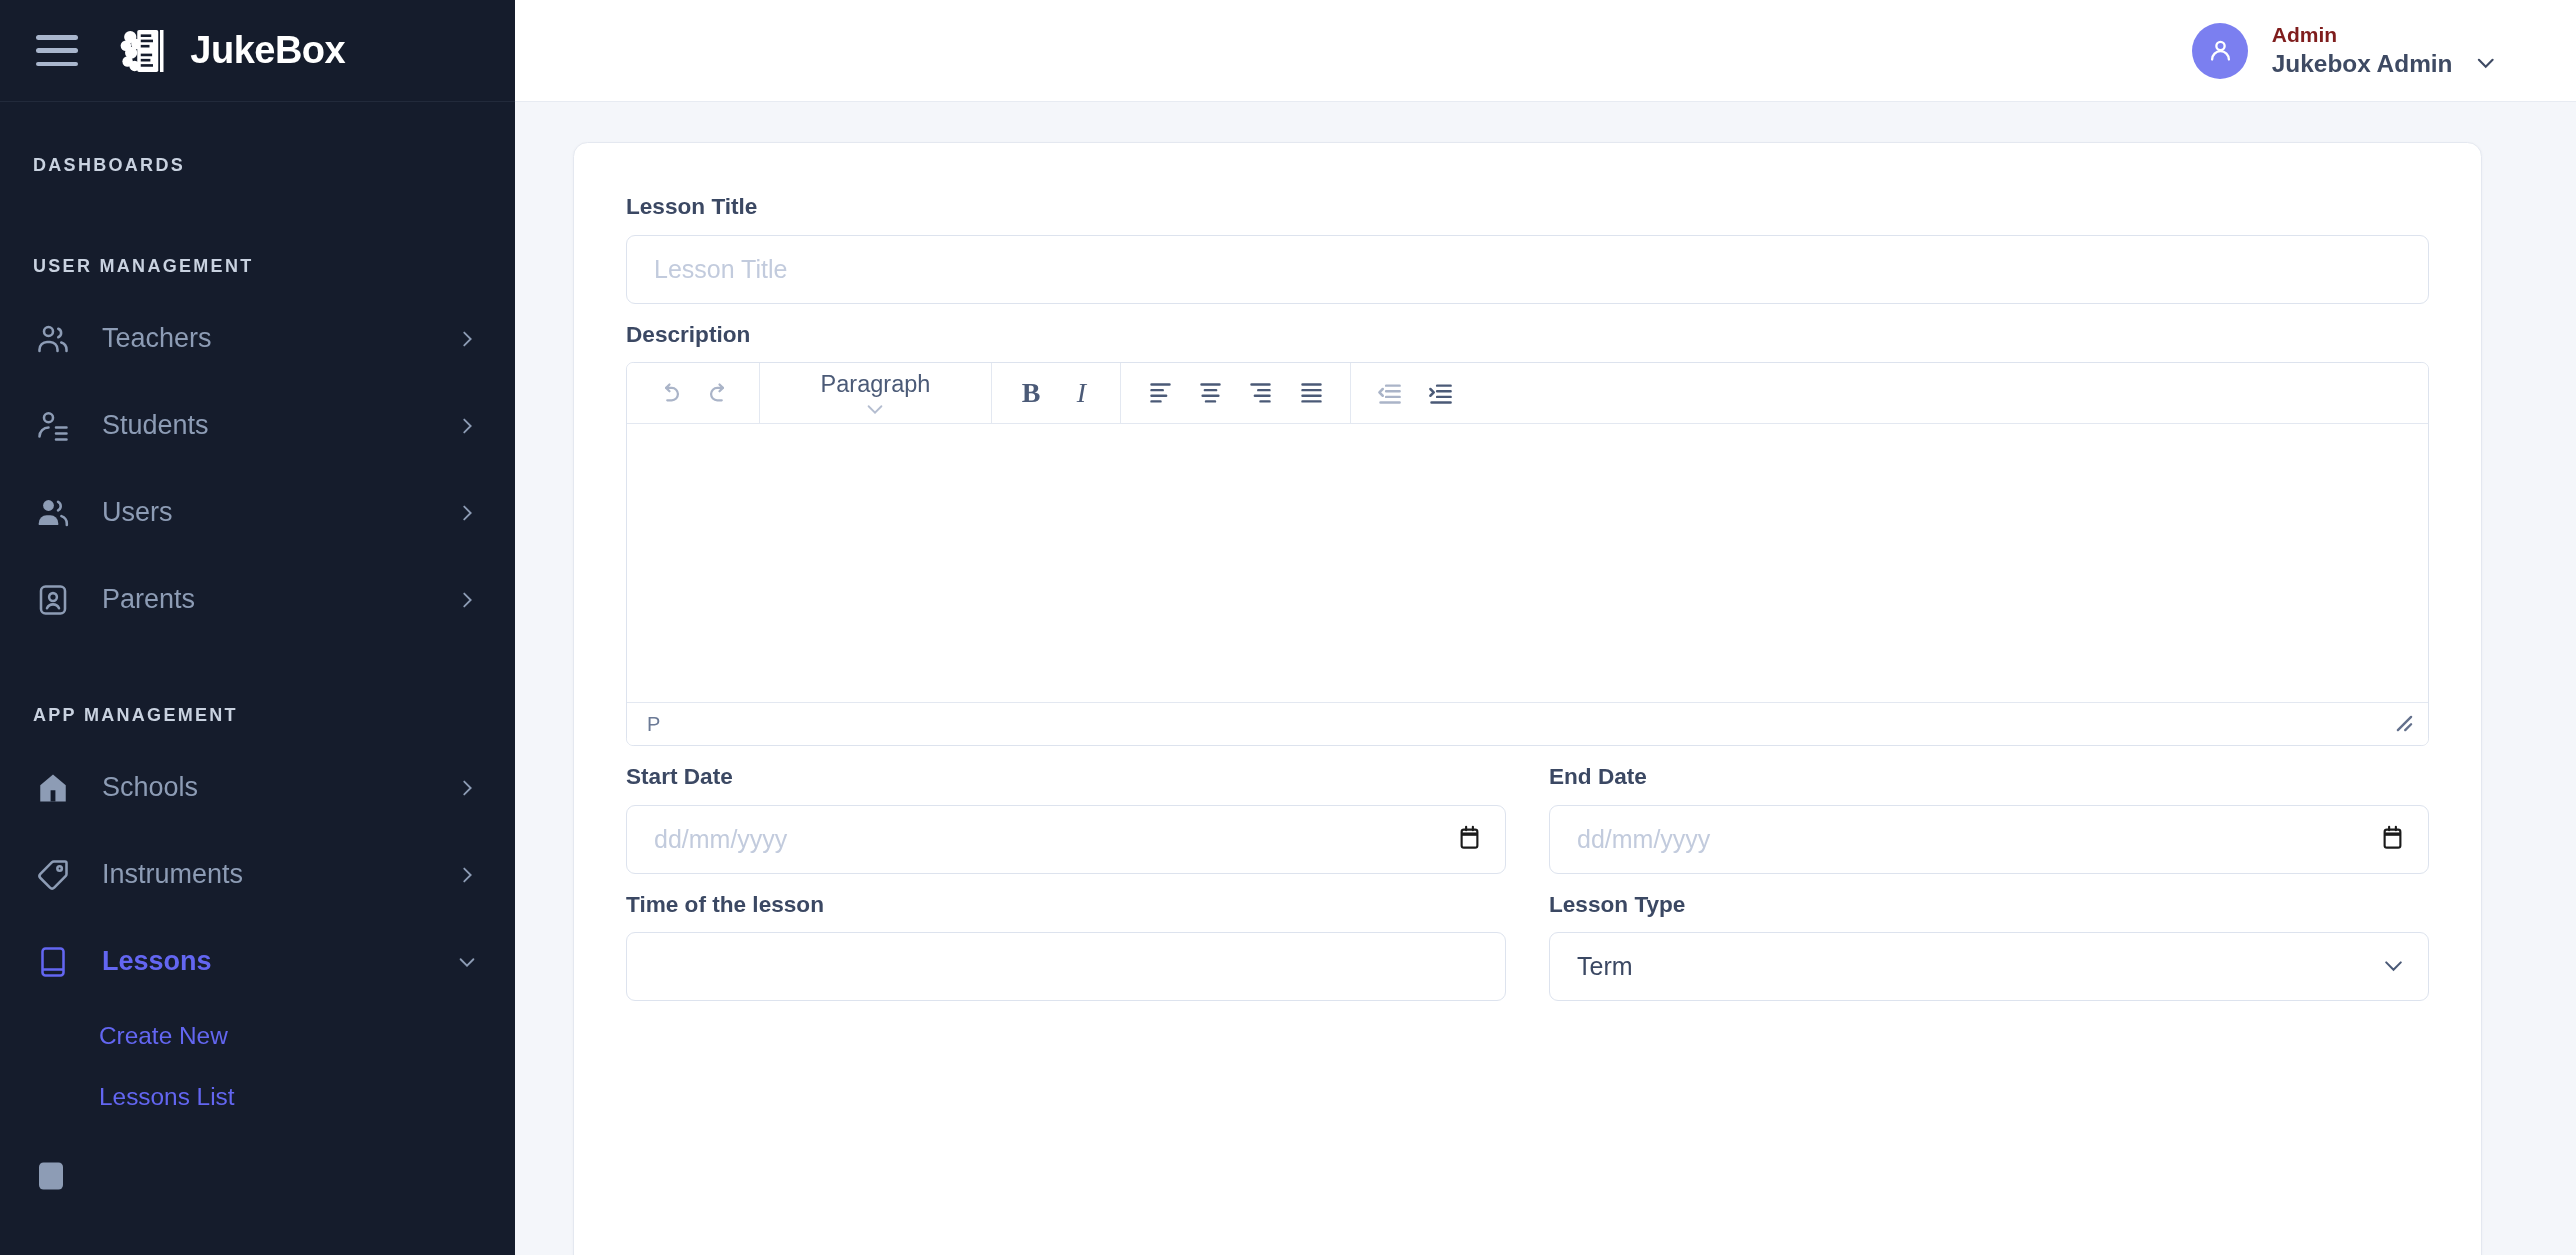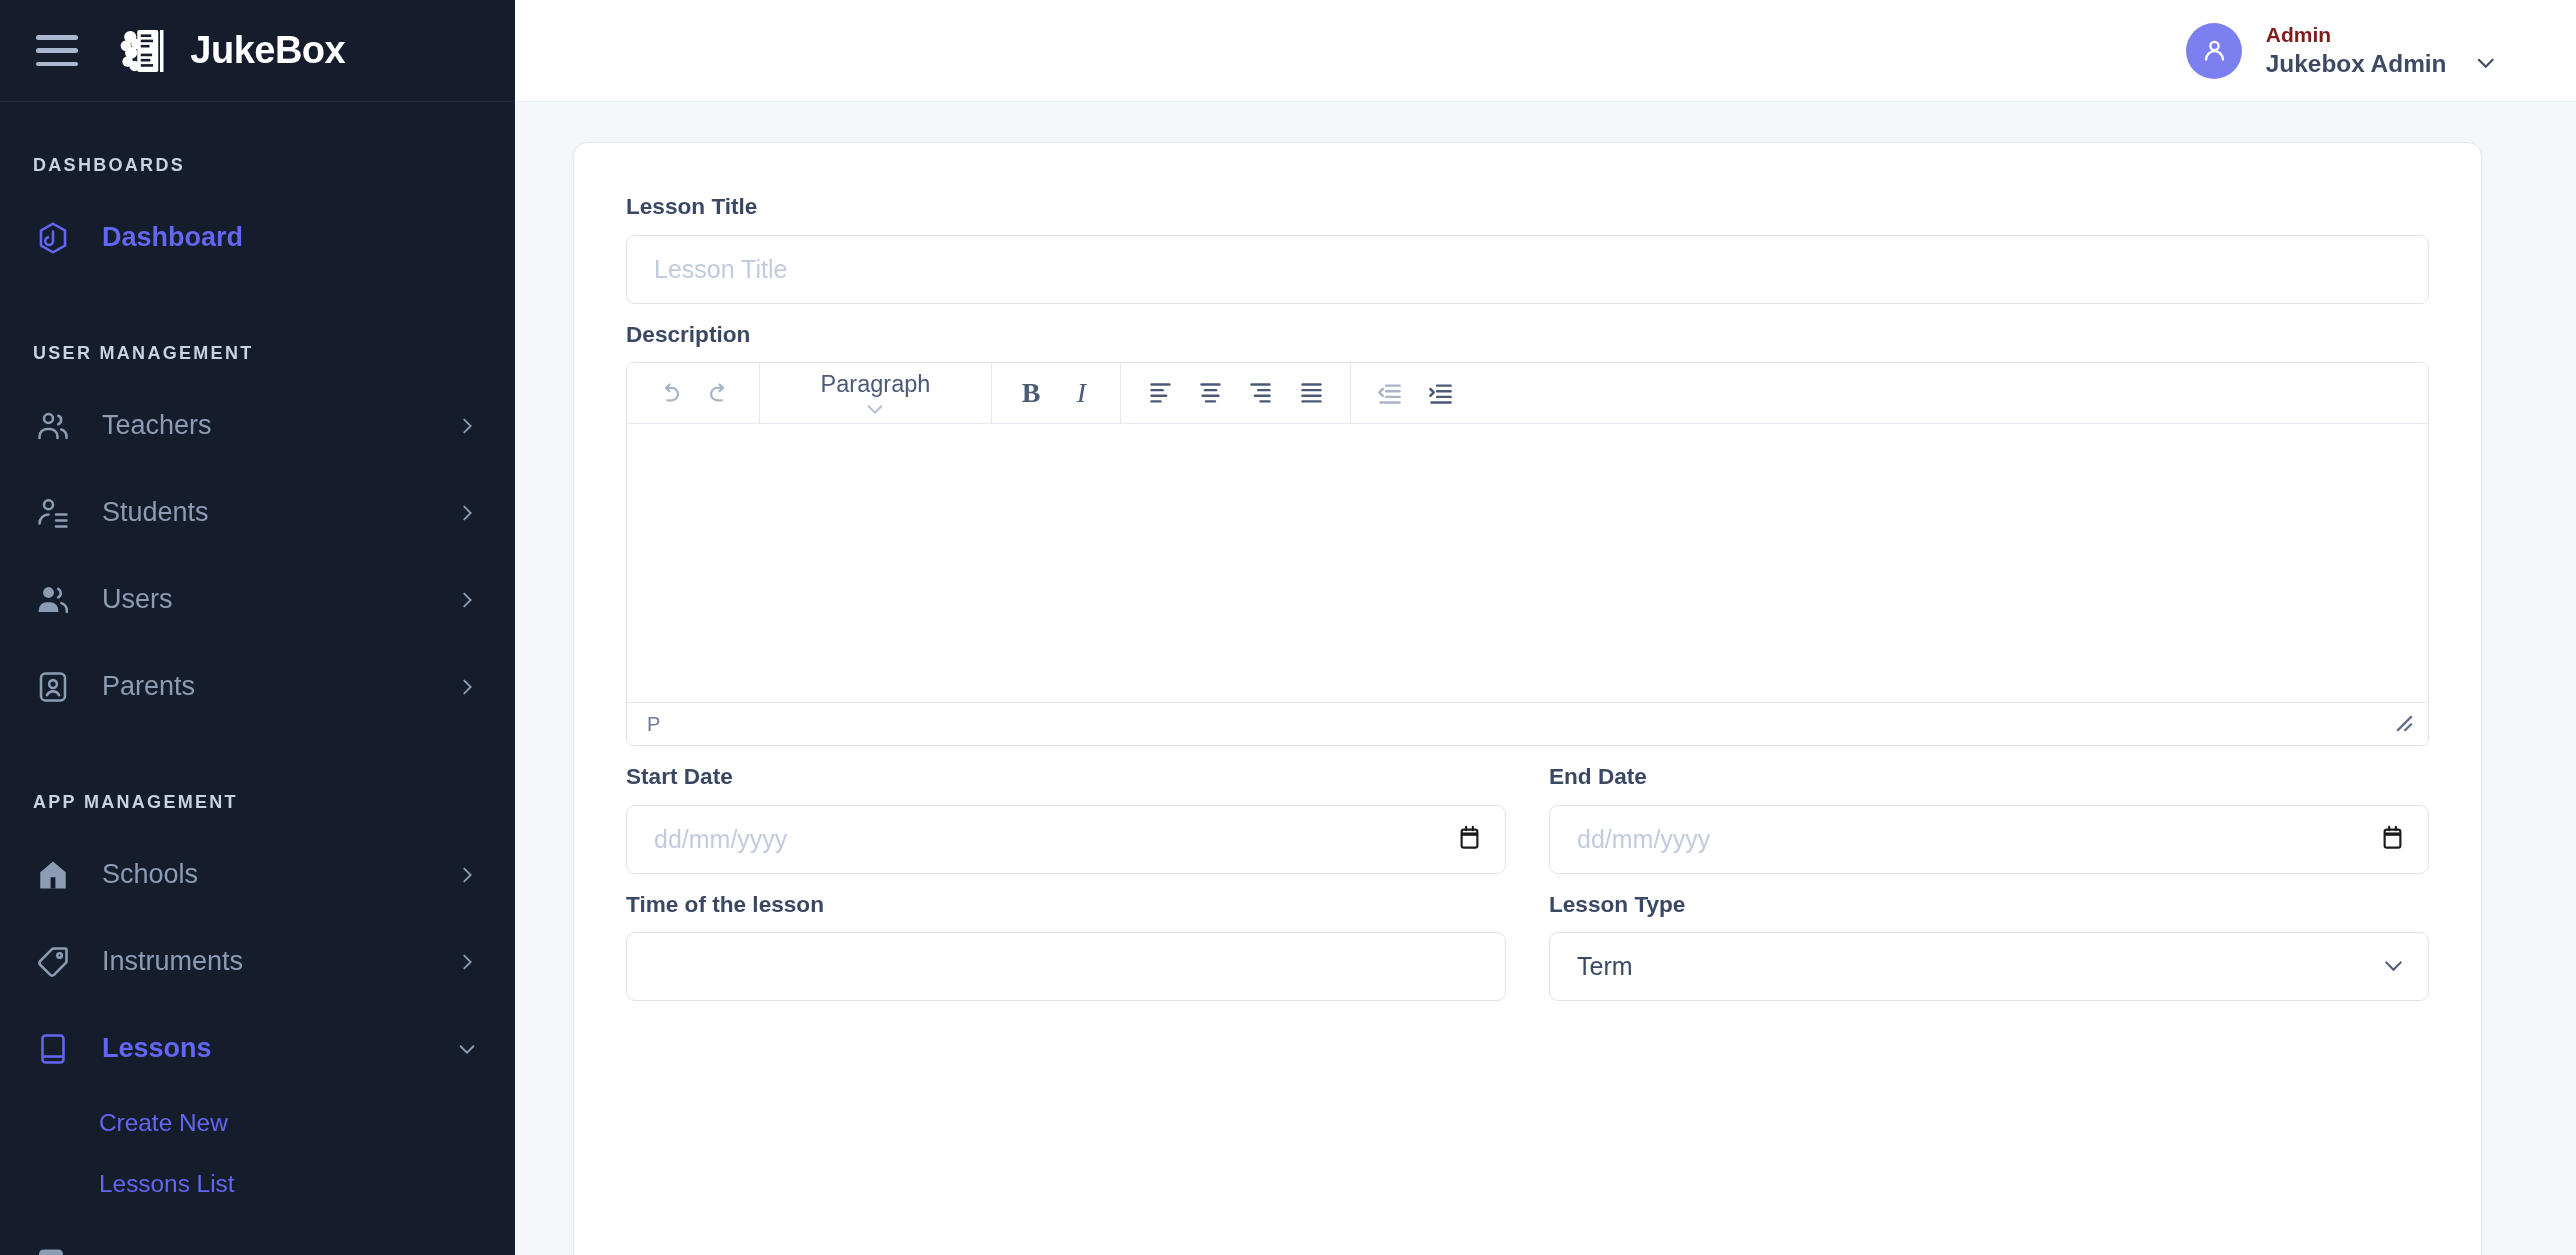--- a/index.html
+++ b/index.html
@@ -61,21 +61,21 @@
     display: flex; align-items: center; justify-content: flex-end;
     padding-right: 79px; flex: 0 0 102px;
   }
   .user-box { display: flex; align-items: center; gap: 23.5px; cursor: pointer; }
   .avatar {
     width: 56px; height: 56px; border-radius: 50%;
     background: #7b7ff0; display: flex; align-items: center; justify-content: center;
   }
   .user-txt { display: flex; flex-direction: column; gap: 2.7px; }
   .user-role { color: #7f1d1d; font-size: 21px; font-weight: bold; }
-  .user-name-row { display: flex; align-items: center; gap: 27px; }
+  .user-name-row { display: flex; align-items: center; gap: 21px; }
   .user-name { color: #3e4a63; font-size: 24.4px; font-weight: bold; }
 
   .content { flex: 1; overflow: hidden; padding: 40px 94px 0 58px; }
   .card {
     background: #ffffff;
     border: 0.9px solid #e4e8f0;
     border-radius: 14.5px;
     box-shadow: 0 1.8px 3.6px rgba(40,50,80,0.04);
     padding: 51px 52px 54px 52px;
     min-height: 1174px;
@@ -164,29 +164,20 @@
             <rect x="48" y="8" width="4" height="48" fill="#ffffff"></rect>
           </svg>
         </span>
         <span class="brand-name">JukeBox</span>
       </div>
     </div>
 
     <div class="sb-body">
 
       <div class="sb-section">DASHBOARDS</div>
-      <div class="sb-item active">
-        <span class="sb-ico">
-          <svg viewBox="0 0 24 24" width="36" height="36" fill="none" stroke="#6366f1" stroke-width="1.7">
-            <path d="M12 2.5 20 7v10l-8 4.5L4 17V7z"></path>
-            <path d="M12 7v7a2.6 2.6 0 1 1-2.6-2.6"></path>
-          </svg>
-        </span>
-        <span class="sb-label">Dashboard</span>
-      </div>
 
       <div class="sb-spacer"></div>
 
       <div class="sb-section">USER MANAGEMENT</div>
 
       <div class="sb-item">
         <span class="sb-ico">
           <svg viewBox="0 0 24 24" width="36" height="36" fill="none" stroke="#8d9cb5" stroke-width="1.7" stroke-linecap="round">
             <circle cx="9" cy="7" r="3"></circle>
             <path d="M3 20v-1a5 5 0 0 1 5-5h2a5 5 0 0 1 5 5v1"></path>

